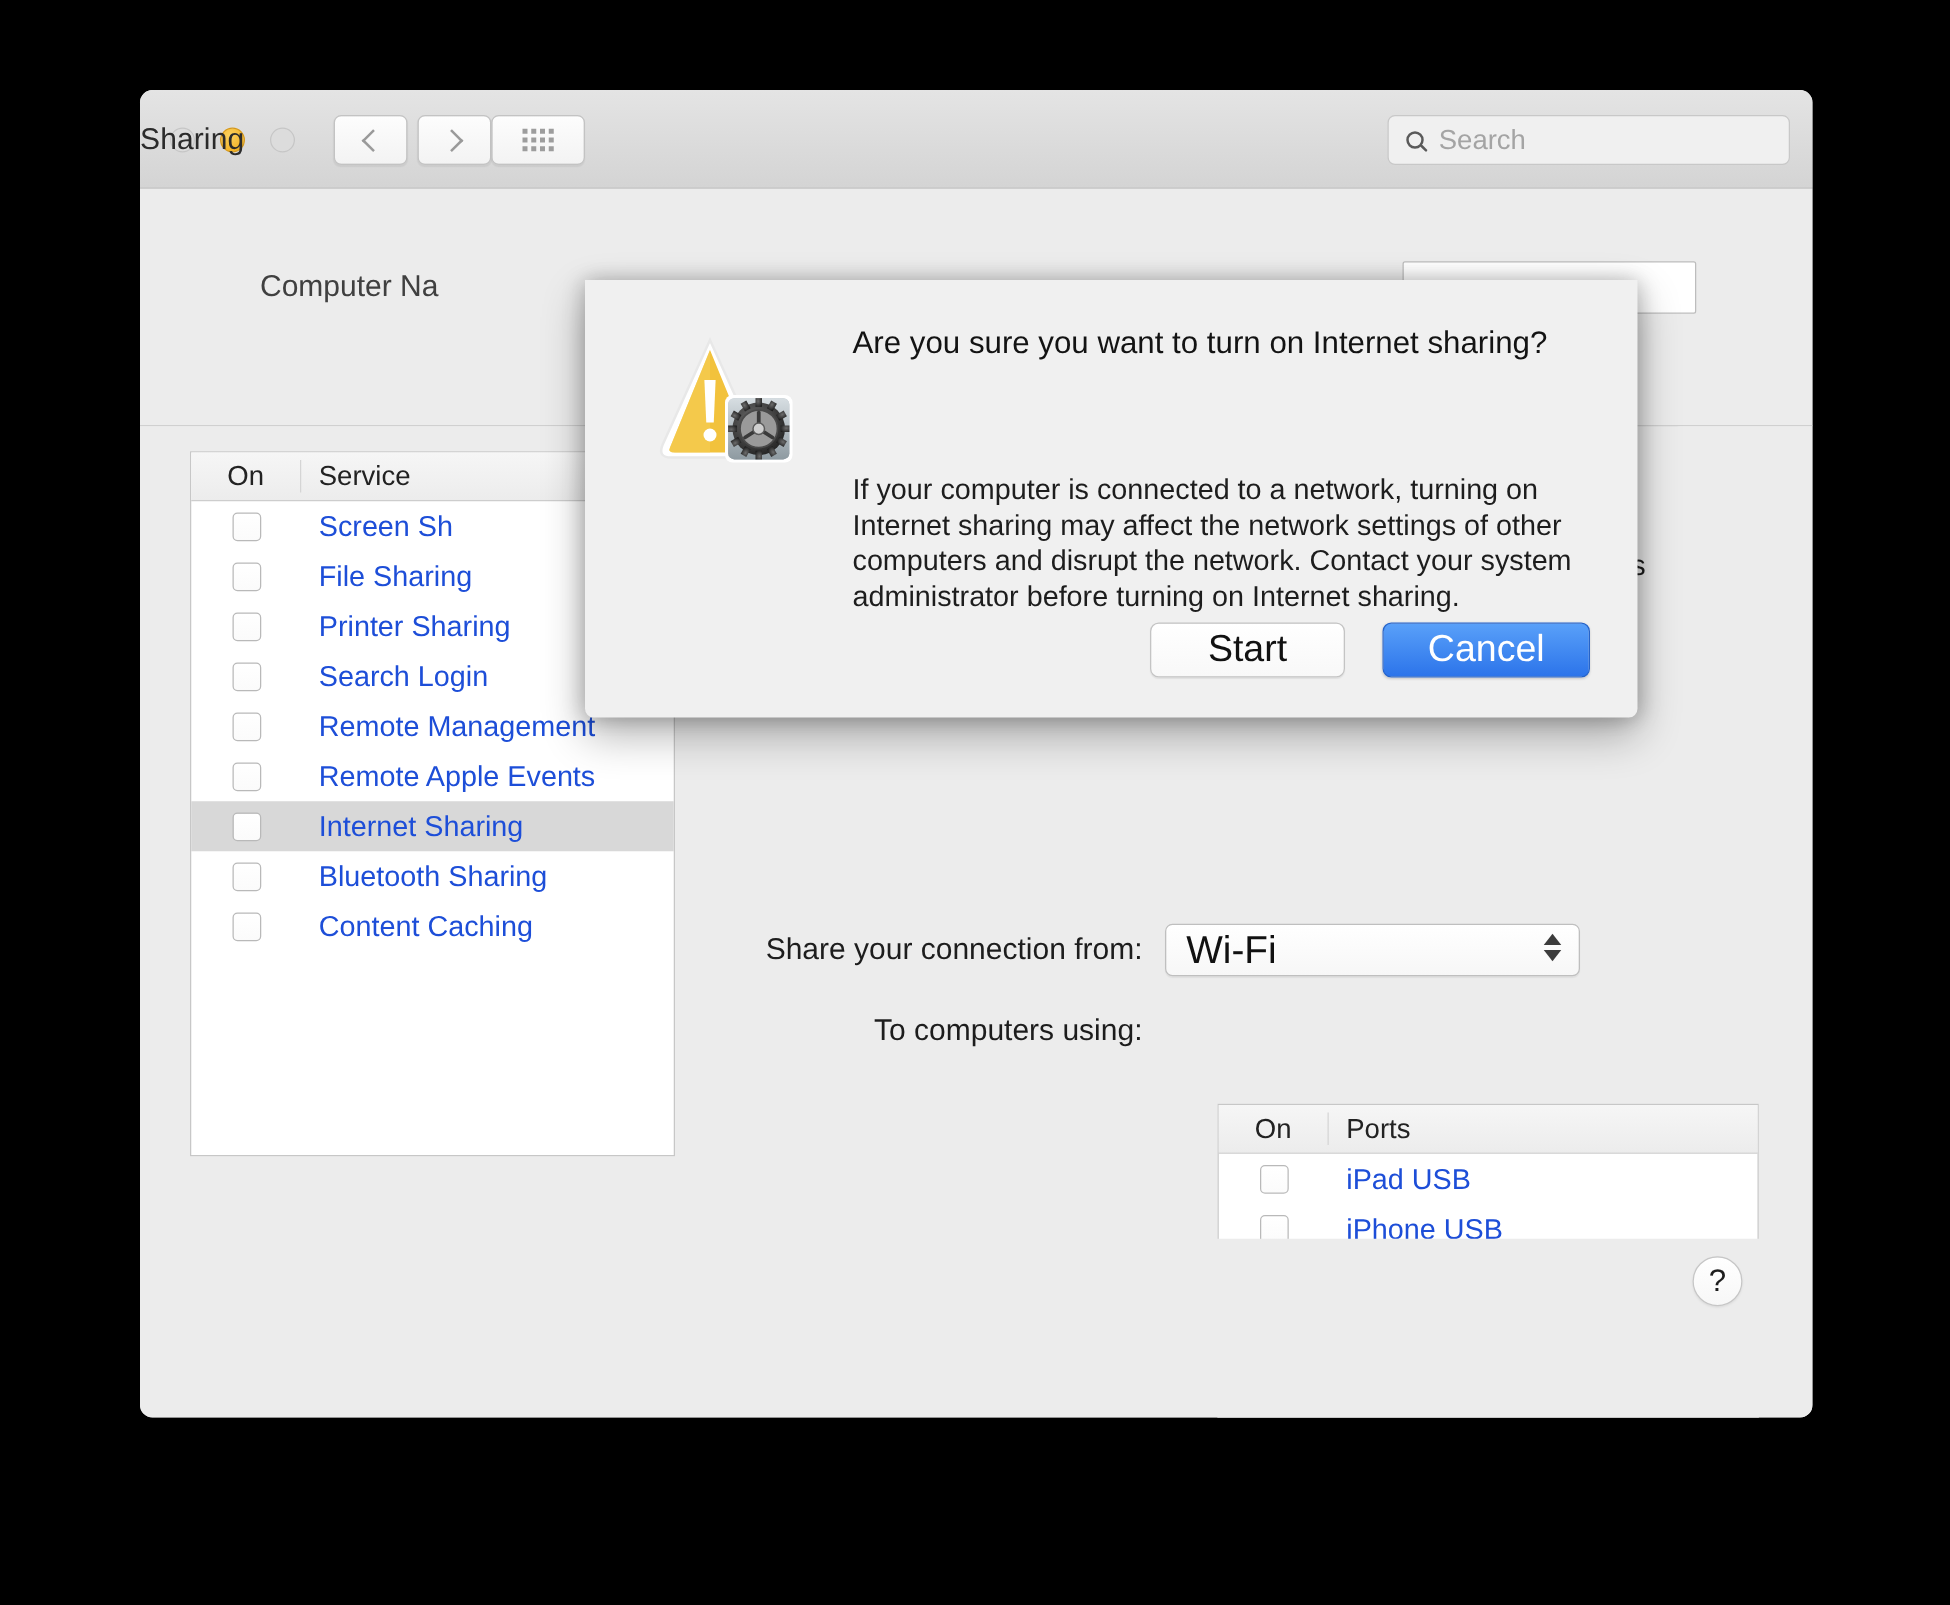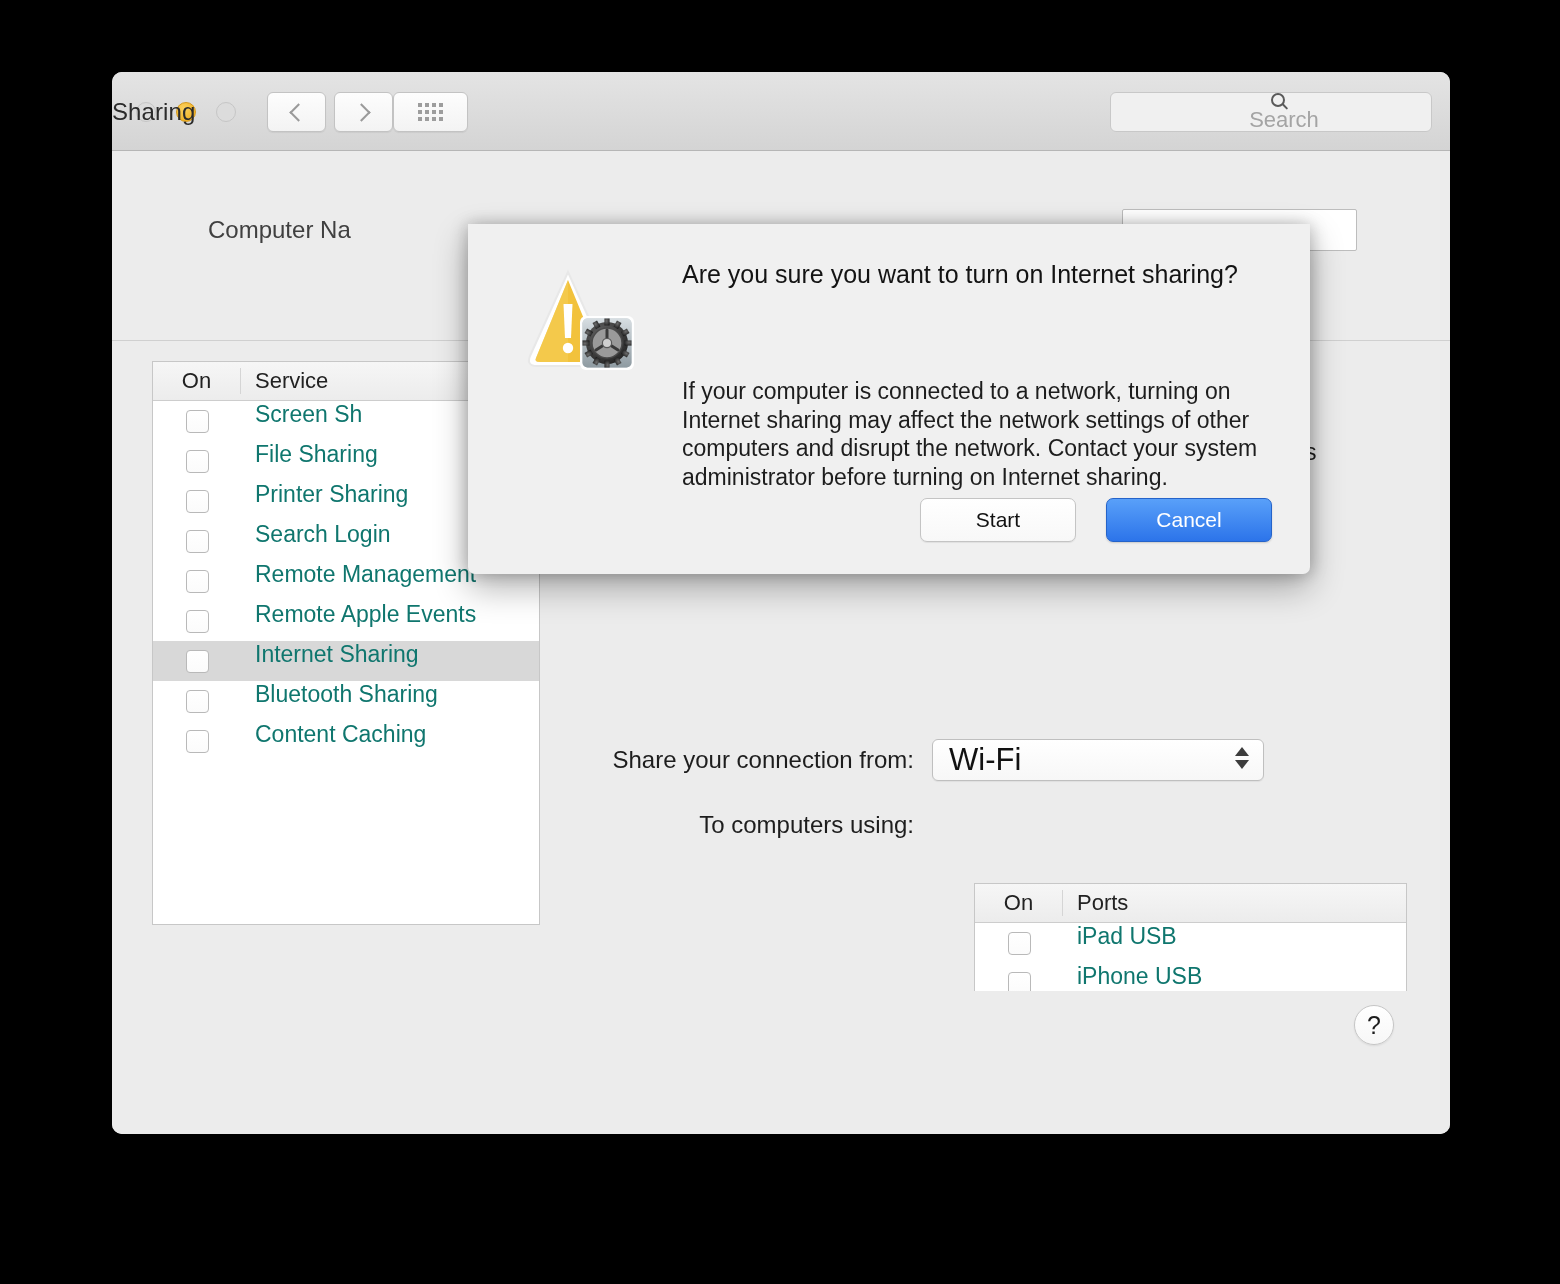--- a/index.html
+++ b/index.html
@@ -111,21 +111,20 @@
   #search-field {
     position: absolute;
     right: 18px;
     top: 20px;
     width: 322px; height: 40px;
     border-radius: 6px;
     background: #f0f0f0;
     border: 1px solid #c8c8c8;
     display: flex; align-items: center;
     padding-left: 14px;
-    flex-direction: column;
   }
   .mag {
     width: 14px; height: 14px;
     border: 2.2px solid #5a5a5a;
     border-radius: 50%;
     position: relative;
     flex: none;
   }
   .mag::after {
     content: "";
@@ -208,23 +207,24 @@
   }
   .tbl-head .col-on {
     width: 88px;
     text-align: center;
     border-right: 1px solid #d5d5d5;
   }
   .tbl-head .col-name { padding-left: 14px; }
 
   .tbl-row {
     display: flex;
+    align-items: center;
     height: 40px;
     font-size: 23px;
-    color: #0f766e;
+    color: #1d4ed8;
   }
   .tbl-row.selected { background: #d8d8d8; }
   .tbl-row .cell-on {
     width: 88px;
     display: flex; align-items: center; justify-content: center;
   }
   .tbl-row .cell-name { padding-left: 14px; white-space: nowrap; }
 
   .cb {
     width: 23px; height: 23px;
@@ -399,21 +399,21 @@
     right: 38px;
     bottom: 32px;
     display: flex;
     gap: 30px;
     align-items: center;
   }
   .sheet-btn {
     height: 44px;
     min-width: 158px;
     border-radius: 7px;
-    font-size: 21px;
+    font-size: 30px;
     display: flex; align-items: center; justify-content: center;
     padding: 13px 20px;
     margin-top: 48px;
   }
   .sheet-btn.plain {
     background: linear-gradient(to bottom, #ffffff 0%, #f8f8f8 100%);
     border: 1px solid #c4c4c4;
     box-shadow: 0 1px 1px rgba(0,0,0,0.07);
     color: #111;
     min-width: 156px;

